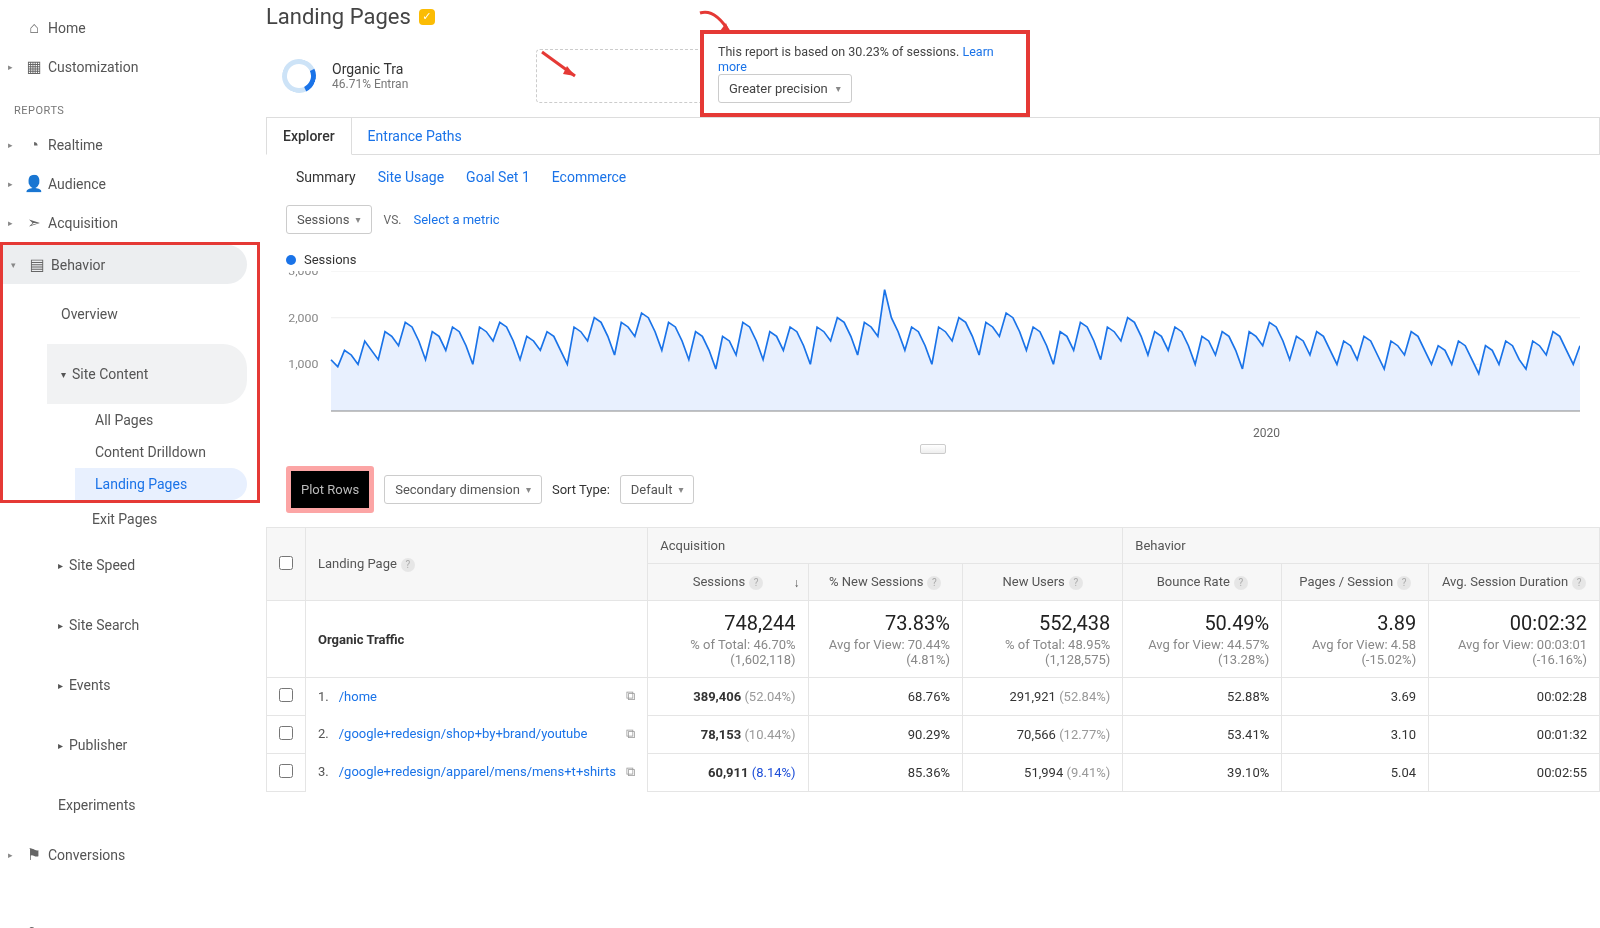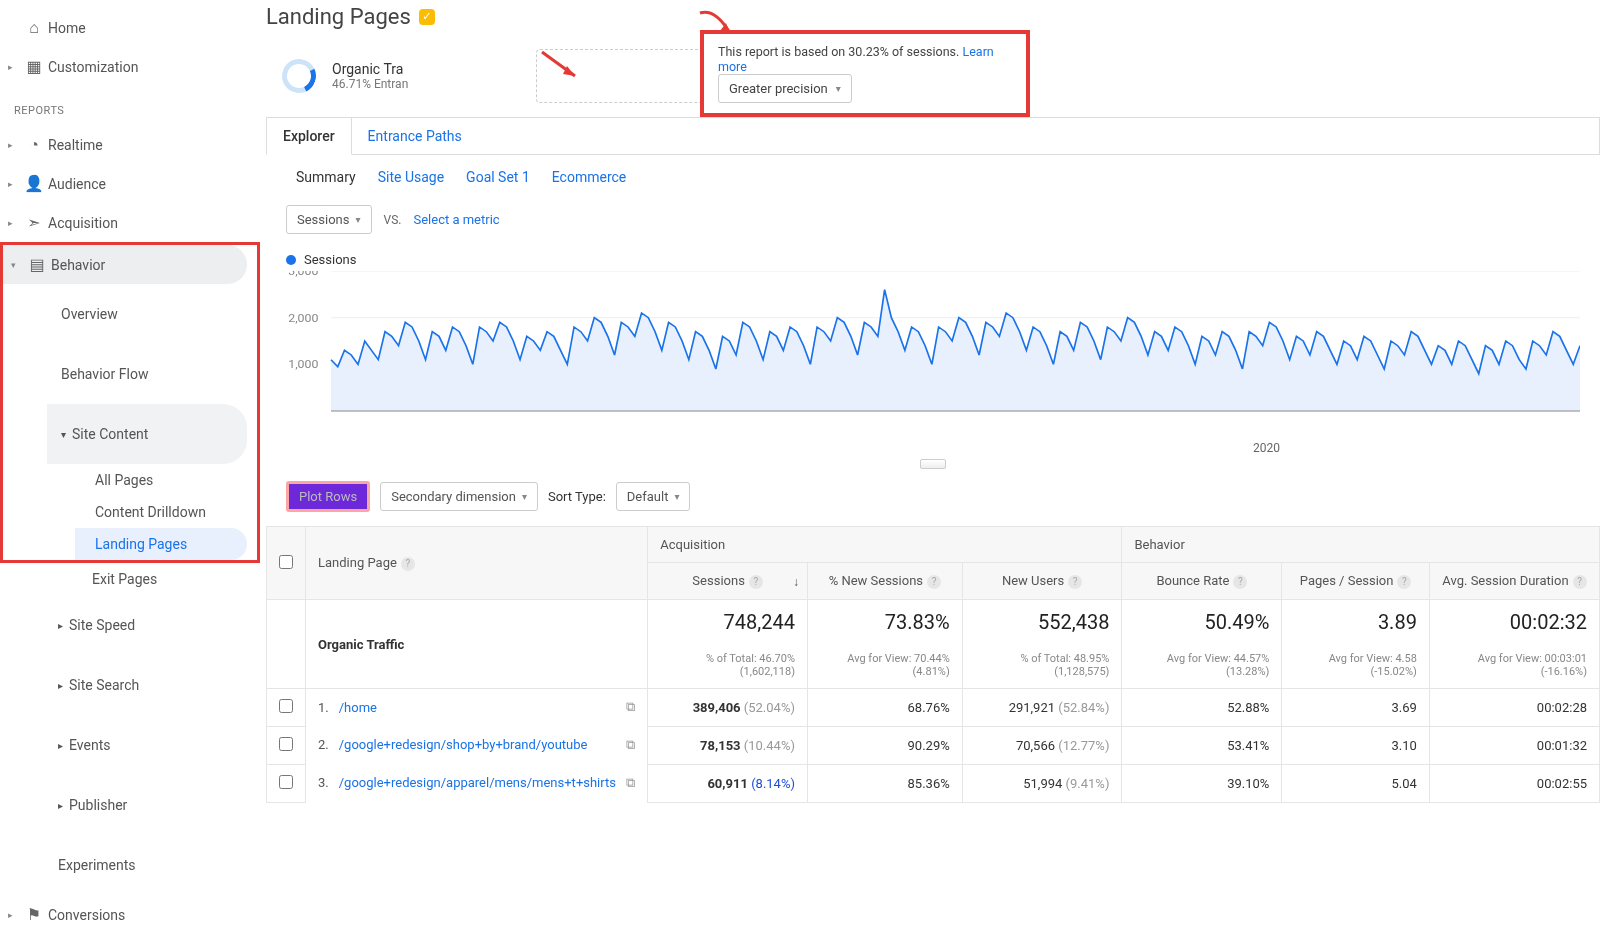--- a/index.html
+++ b/index.html
@@ -51,41 +51,41 @@
 .small-dd{border:1px solid #ccc;padding:6px 10px;border-radius:3px;font-size:13px;color:#555;display:inline-flex;align-items:center;gap:6px;cursor:pointer}
 .small-dd::after{content:"▾";font-size:10px;color:#888}
 .vs{color:#666;font-size:12px}
 .link{color:#1a73e8;font-size:13px;cursor:pointer}
 
 .legend{display:flex;align-items:center;gap:8px;padding:4px 20px;font-size:13px;color:#333}
 .ldot{width:10px;height:10px;border-radius:50%;background:#1a73e8}
 
 .chart{padding:0 20px}
 .chart svg{width:100%;height:150px}
-.xlabel{text-align:center;font-size:12px;color:#666;margin-top:17px}
+.xlabel{text-align:center;font-size:12px;color:#666;margin-top:2px}
 .drag-handle{width:26px;height:10px;border:1px solid #ccc;border-radius:2px;margin:4px auto;background:linear-gradient(#fff,#eee)}
 
 .dim-row{display:flex;align-items:center;gap:10px;padding:14px 20px 6px;font-size:13px}
 .dim-row .lab{color:#555}
 .dim-pill{border:3px solid #e53935;padding:4px 8px;font-weight:700;color:#333}
 .dim-row .grp{color:#1a73e8}
 .dim-row .grp .v{color:#888;font-size:12px}
 
 .ctrl-row{display:flex;align-items:center;gap:10px;padding:8px 20px}
-.btn-disabled{border:3px solid #fca5a5;color:#bbb;padding:5px 10px;border-radius:3px;background:#6d28d9}
+.btn-disabled{border:5px solid #fca5a5;color:#bbb;padding:11px 10px;border-radius:3px;background:#000000}
 
 table{border-collapse:collapse;width:100%;margin-top:6px}
 th,td{border:1px solid #e5e5e5;padding:10px 12px;font-size:13px}
 thead th{background:#f7f7f7;font-weight:400;color:#555;text-align:left;position:relative}
 thead tr.r1 th{border-bottom:none}
 thead tr.r2 th{text-align:center;vertical-align:middle}
 .help{display:inline-block;width:14px;height:14px;border-radius:50%;background:#e6e6e6;color:#aaa;font-size:10px;text-align:center;line-height:14px;margin-left:4px}
 .num{text-align:right}
 .big{font-size:20px;color:#222}
-.sub{font-size:11px;color:#888;display:block;margin-top:18px}
+.sub{font-size:13px;color:#888;display:block;margin-top:2px}
 td.page a{color:#1a73e8;text-decoration:none}
 td.page{display:flex;align-items:center;gap:10px;border:none}
 .open-ico{color:#999;margin-left:auto}
 input[type=checkbox]{width:14px;height:14px}
 .arrow-down{font-size:12px;color:#555;position:absolute;right:8px;top:12px}
 
 
 .arrow1{position:absolute;top:8px;left:435px;width:40px;height:40px;pointer-events:none}
 .arrow2{position:absolute;top:50px;left:280px;width:40px;height:40px;pointer-events:none}
 </style>
@@ -124,23 +124,20 @@
 
   <div class="red-box">
     <div class="nav-item active">
           <span class="caret">▾</span>
           <span class="ico">▤</span>
           <span class="lbl">Behavior</span>
         </div>
     <div class="sub1">
       <div class="nav-item">
             <span class="lbl">Overview</span>
-          </div>
-      <div class="nav-item">
-            <span class="lbl">Behavior Flow</span>
           </div>
       <div class="nav-item group-active" style="margin-left:-14px;padding-left:14px">
             <span style="font-size:10px;margin-right:6px">▾</span>
             <span class="lbl">Site Content</span>
           </div>
       <div class="sub2">
         <div class="nav-item">
               <span class="lbl">All Pages</span>
             </div>
         <div class="nav-item">

